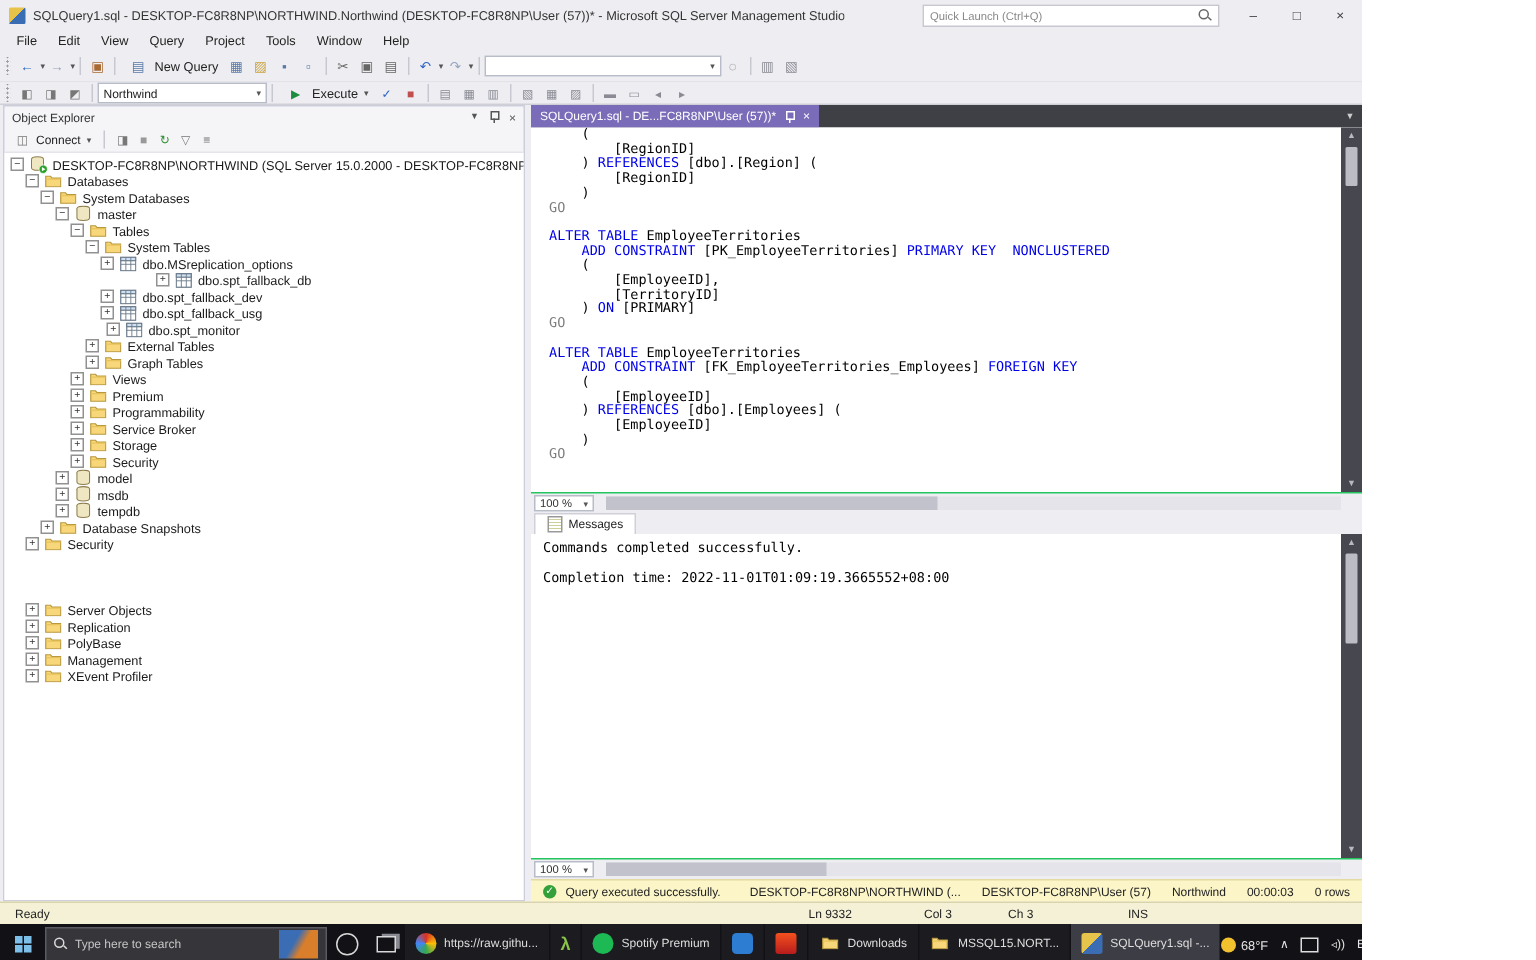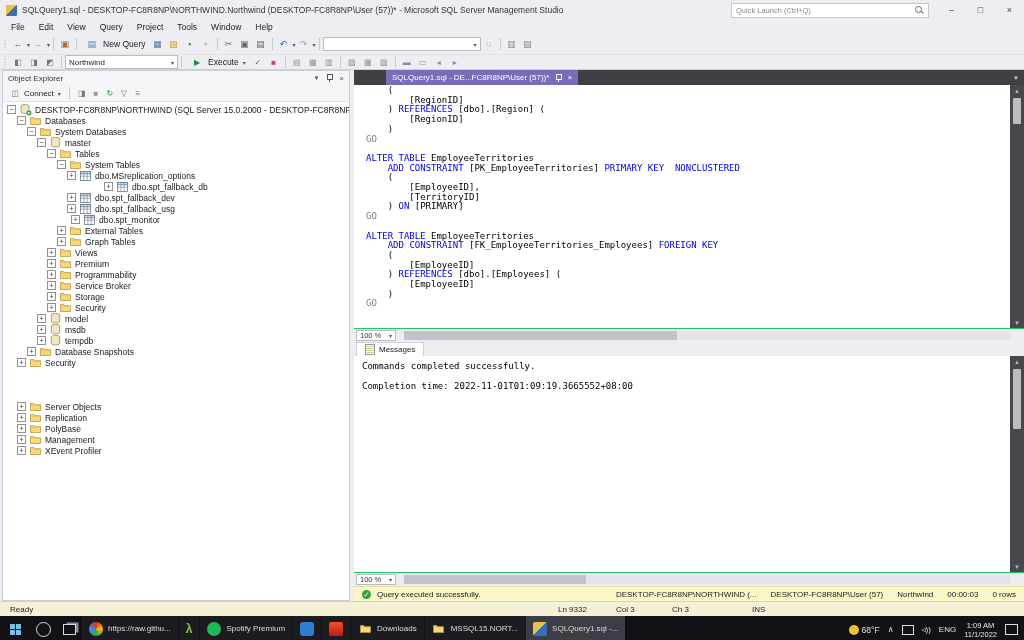--- a/index.html
+++ b/index.html
@@ -1,16 +1,16 @@
 <!DOCTYPE html>
 <html><head>
 <meta charset="utf-8">
 <style>
   html,body{margin:0;padding:0;}
-  .screen{position:relative;width:1024px;height:640px;background:#fff;overflow:hidden;
+  .screen{position:relative;width:908px;height:640px;background:#fff;overflow:hidden;
           font-family:"Liberation Sans",sans-serif;-webkit-font-smoothing:antialiased;}
 
   
   .titlebar{height:20px;display:flex;align-items:center;background:#eeeef2;padding-left:6px;font-size:8.5px;color:#333;}
   .app-icon{width:11px;height:11px;margin-right:5px;flex:none;background:linear-gradient(135deg,#e8c34a 50%,#3b6db4 50%);border-radius:1px;}
   .title-text{white-space:nowrap;overflow:hidden;text-overflow:ellipsis;max-width:600px;}
   .ql{margin-left:auto;width:188px;height:13px;background:#fff;border:1px solid #c7c7d0;display:flex;align-items:center;padding:0 4px;font-size:7.5px;color:#888;flex:none;}
   .mag{margin-left:auto;position:relative;width:9px;height:9px;flex:none;}
   .mag::before{content:'';position:absolute;left:0;top:0;width:5px;height:5px;border:1px solid #666;border-radius:50%;}
   .mag::after{content:'';position:absolute;left:6px;top:6px;width:3px;height:1px;background:#666;transform:rotate(45deg);}
@@ -47,21 +47,21 @@
   .oe-ticon{min-width:12px;height:12px;display:flex;align-items:center;justify-content:center;font-size:8px;}
   .oe-tree{flex:1;background:#fff;overflow:hidden;padding-top:2px;}
   .tree-row{height:11px;display:flex;align-items:center;font-size:8.5px;color:#1a1a1a;white-space:nowrap;}
   .toggle{width:9px;height:9px;border:1px solid #919191;background:#fff;font-size:7px;line-height:7px;text-align:center;color:#333;margin-right:3px;flex:none;box-sizing:border-box;}
   .tree-ico{width:13px;display:flex;justify-content:center;margin-right:3px;flex:none;}
   .splitter{width:4px;flex:none;}
 
   
   .editor-col{flex:1;display:flex;flex-direction:column;min-width:0;}
   .tabstrip{height:15px;background:#3f3f46;display:flex;align-items:stretch;flex:none;}
-  .doc-tab{background:#7a6cb8;color:#fff;display:flex;align-items:center;padding:0 6px;font-size:8px;gap:5px;margin-left:32px;}
+  .doc-tab{background:#7a6cb8;color:#fff;display:flex;align-items:center;padding:0 6px;font-size:8px;gap:5px;}
   .tab-close{font-size:8px;}
   .tabstrip-end{margin-left:auto;color:#ccc;font-size:6px;padding:0 5px;display:flex;align-items:center;}
   .editor{height:243px;display:flex;background:#fff;flex:none;}
   .code{flex:1;font-family:"DejaVu Sans Mono",monospace;font-size:9px;line-height:9.7px;white-space:pre;padding:1px 0 0 12px;overflow:hidden;color:#000;min-width:0;}
   .code .kw{color:#0000e8;}
   .code .go{color:#7f7f7f;}
   .vscroll{width:14px;background:#474750;display:flex;flex-direction:column;align-items:center;flex:none;}
   .vs-arrow{height:11px;color:#b8b8c0;font-size:6px;display:flex;align-items:center;}
   .vs-thumb{width:8px;height:26px;background:#bcbcc4;margin-top:2px;border-radius:1px;}
   .vs-fill{flex:1;}
@@ -75,21 +75,21 @@
   .msg-sheet{width:8px;height:9px;border:1px solid #999;background:repeating-linear-gradient(#fff 0 1px,#cfcf9a 1px 2px);}
   .msg-content{flex:1;background:#fff;display:flex;min-height:0;}
   .msg-text{flex:1;font-family:"DejaVu Sans Mono",monospace;font-size:9px;line-height:10px;padding:5px 0 0 8px;white-space:pre;min-width:0;}
   .query-status{height:14px;background:#fbf5c8;border-top:1px solid #e3dba2;display:flex;align-items:center;font-size:8px;color:#222;padding:0 8px;gap:6px;flex:none;}
   .qs-check{width:9px;height:9px;border-radius:50%;background:#34a03a;color:#fff;font-size:7px;line-height:9px;text-align:center;flex:none;}
   .qs-right{margin-left:auto;display:flex;gap:14px;white-space:nowrap;}
 
   
   .statusbar{height:14px;background:#f4f1d7;border-top:1px solid #d9d4ab;position:relative;font-size:8px;color:#222;display:flex;align-items:center;}
   .sb-ready{padding-left:10px;}
-  .sb-ln{position:absolute;left:558px;} .sb-col{position:absolute;left:616px;}
+  .sb-ln{position:absolute;left:539px;} .sb-col{position:absolute;left:616px;}
   .sb-ch{position:absolute;left:672px;} .sb-ins{position:absolute;left:752px;}
 
   
   .taskbar{height:27px;background:#121216;display:flex;align-items:stretch;color:#e6e6e6;font-size:8px;}
   .tb-start{width:30px;display:flex;align-items:center;justify-content:center;flex:none;}
   .winlogo{display:grid;grid-template-columns:5px 5px;grid-template-rows:5px 5px;gap:1px;}
   .winlogo span{background:#7cc0ea;}
   .tb-search{width:176px;background:#35353a;border:1px solid #5a5a62;display:flex;align-items:center;gap:5px;margin:2px 0;padding:0 5px;color:#c6c6c6;flex:none;}
   .mag-w{position:relative;width:9px;height:9px;flex:none;}
   .mag-w::before{content:'';position:absolute;left:0;top:0;width:5px;height:5px;border:1px solid #ddd;border-radius:50%;}
@@ -630,20 +630,25 @@
 
   <div class="taskbar">
     <span class="tb-start">
       <span class="winlogo">
           <span></span>
           <span></span>
           <span></span>
           <span></span>
         </span>
     </span>
+    <span class="tb-search">
+      <span class="mag-w"></span>
+      <span>Type here to search</span>
+      <span class="search-thumb"></span>
+    </span>
     <span class="tb-round">
         <span class="cortana-circle"></span>
       </span>
     <span class="tb-round">
         <span class="tv-icon"></span>
       </span>
     <span id="taskbar-apps" style="display:flex;align-items:stretch;">
         <span class="tb-app">
           <span class="ticon" style="background: conic-gradient(rgb(217, 48, 37), rgb(251, 188, 4), rgb(52, 168, 83), rgb(66, 133, 244), rgb(217, 48, 37)); border-radius: 50%;"></span>
           <span class="label">https://raw.githu...</span>

